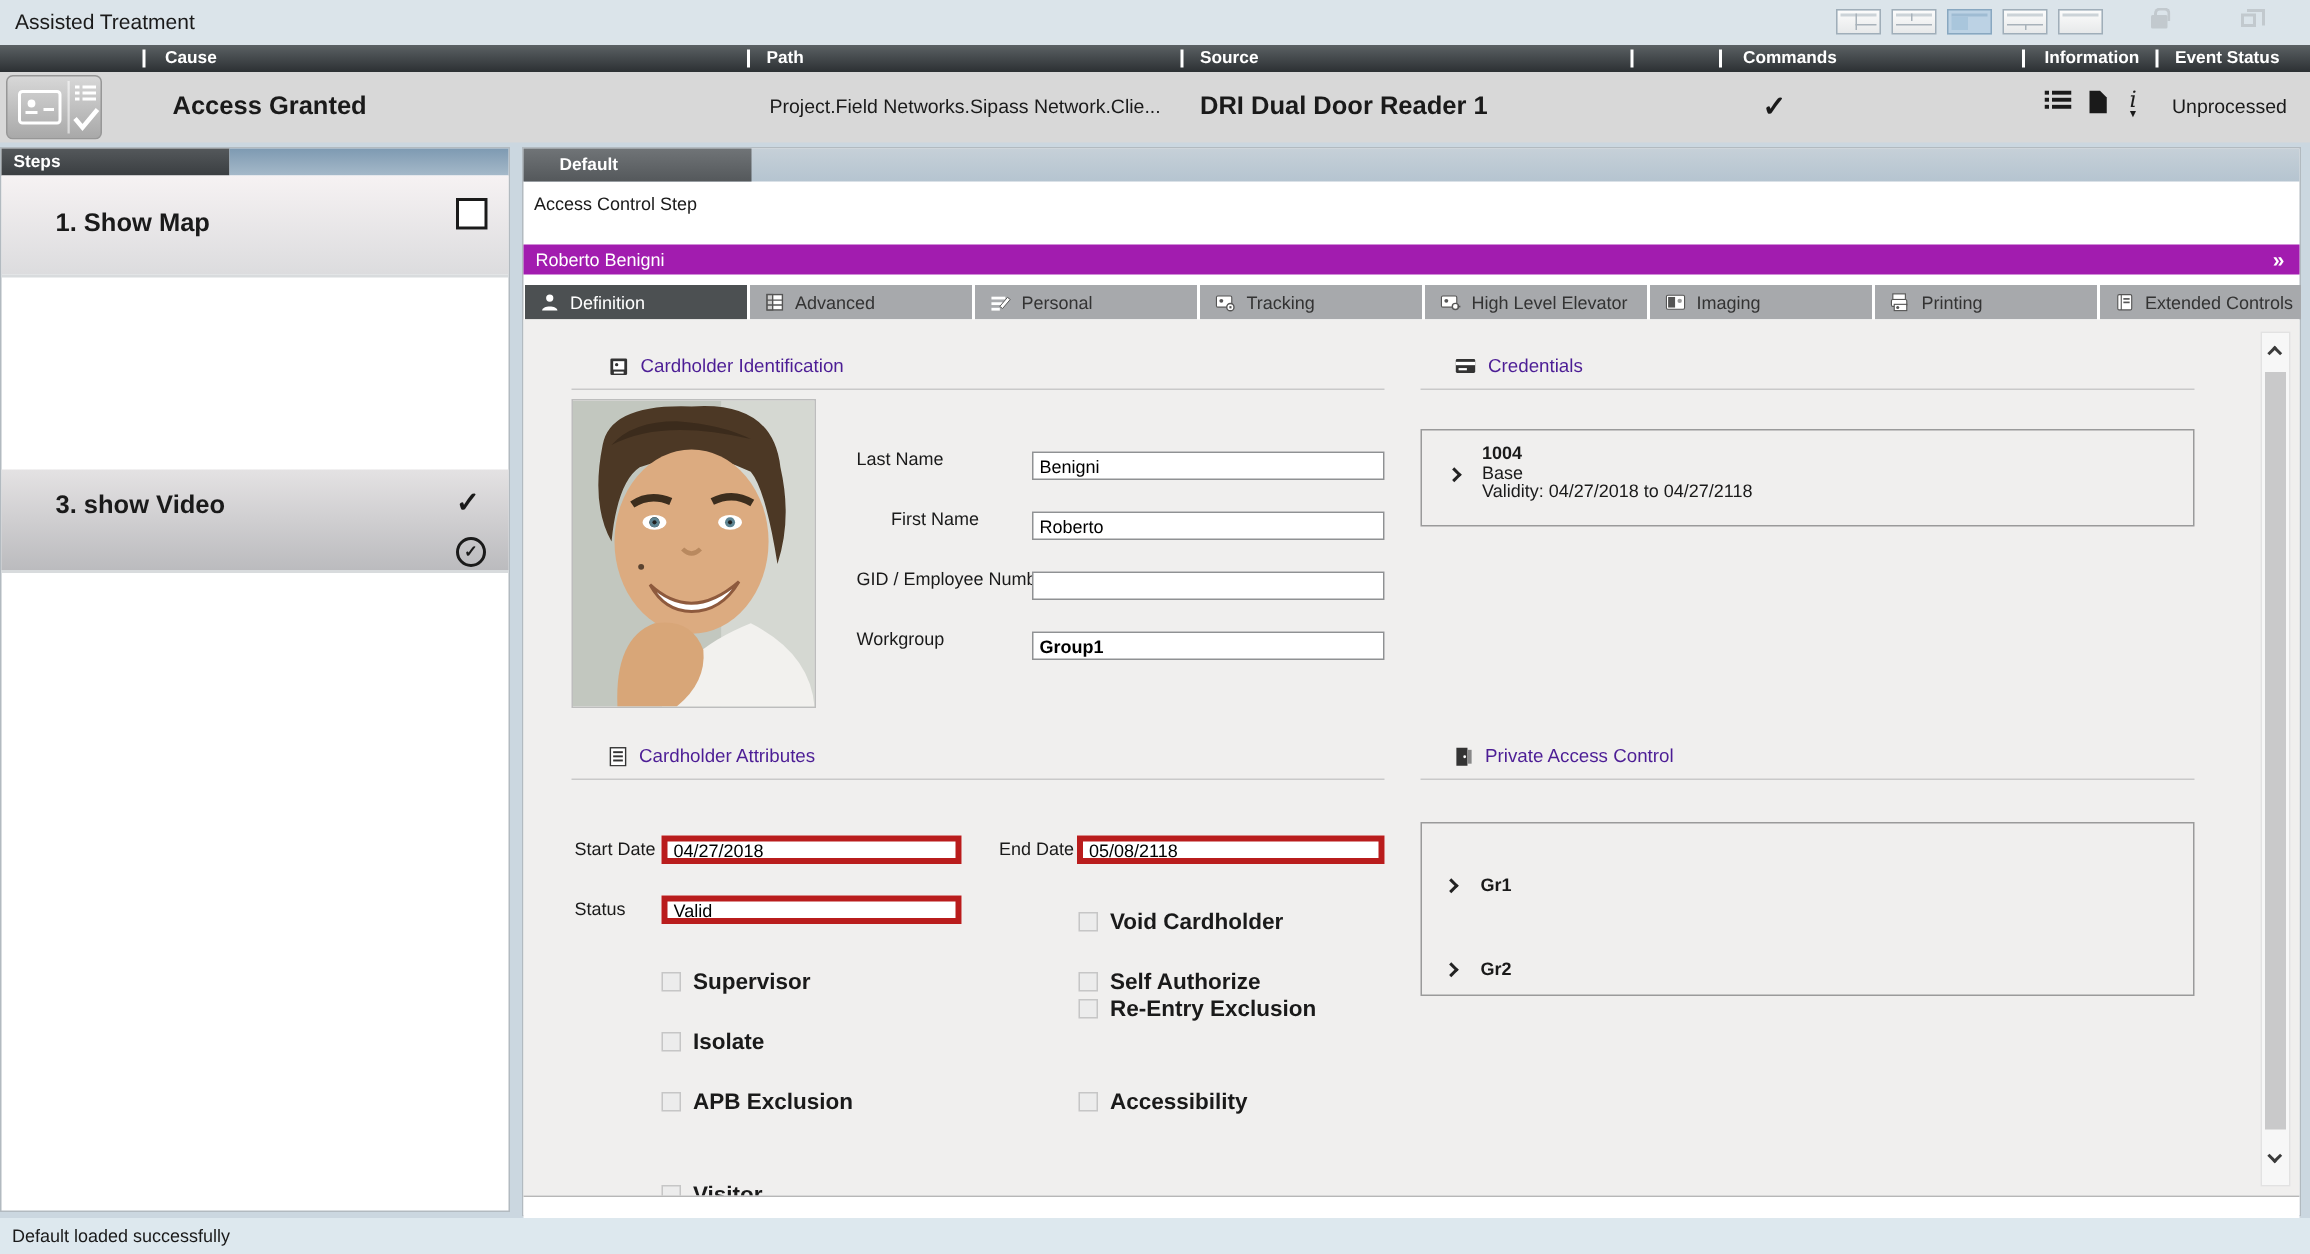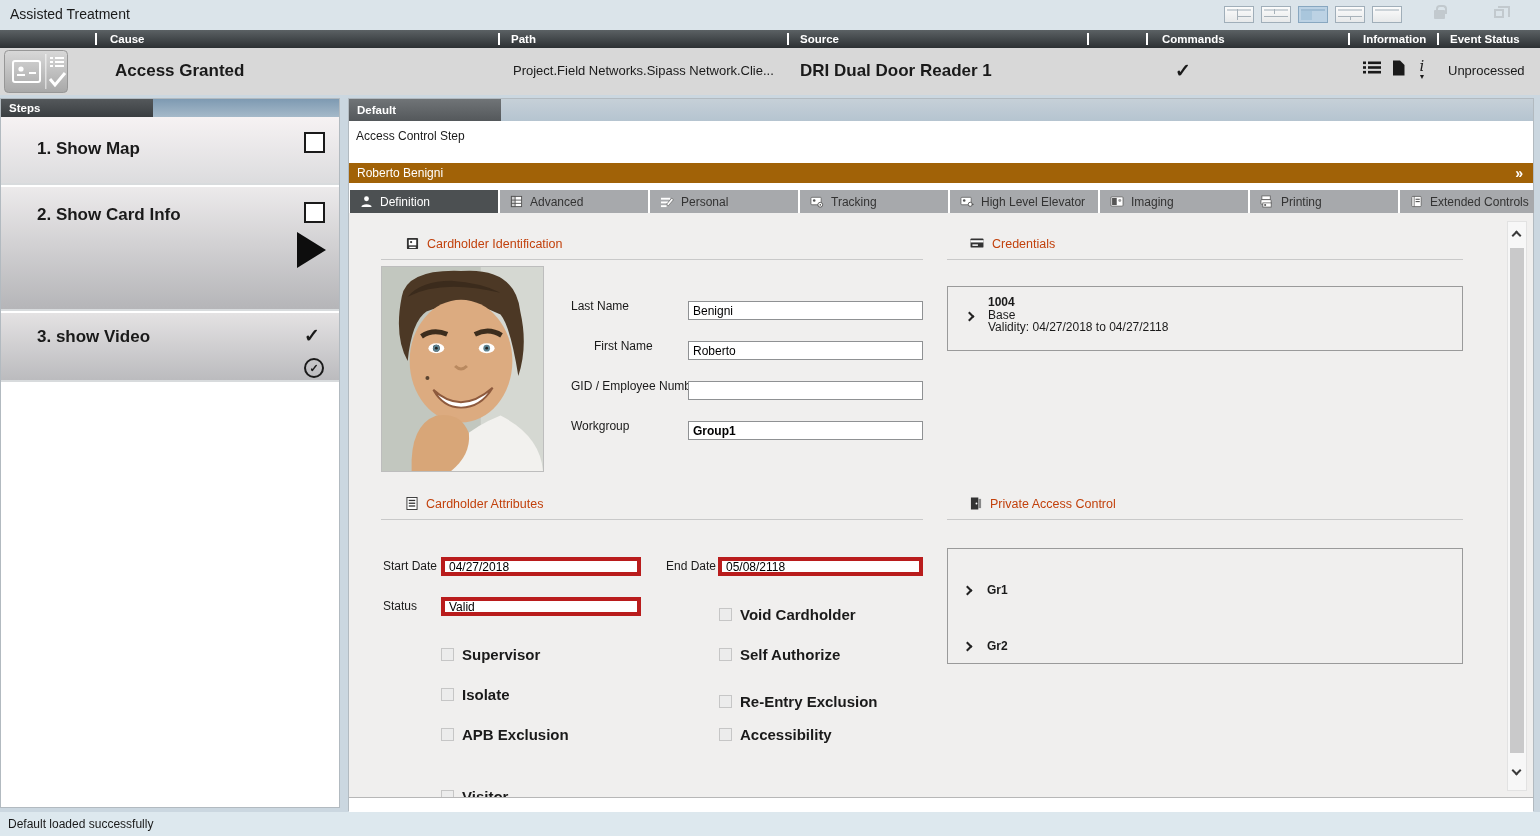--- a/index.html
+++ b/index.html
@@ -50,33 +50,33 @@
   .step-3 { top:214px; height:69px; background:linear-gradient(#e4e2e3,#bbbbbe); }
   .step-label { position:absolute; left:36px; font-size:17px; font-weight:bold; }
   .big-cb { position:absolute; left:303px; width:21px; height:21px; background:#fff; border:2px solid #1a1a1a; }
   .play-tri { position:absolute; left:296px; width:0; height:0; border-left:29px solid #0d0d0d; border-top:18px solid transparent; border-bottom:18px solid transparent; }
   .check-glyph { position:absolute; left:303px; font-size:19px; font-weight:bold; line-height:20px; }
   .circle-check { position:absolute; left:303px; width:20px; height:20px; border:2px solid #1a1a1a; border-radius:50%; text-align:center; font-size:11px; font-weight:bold; line-height:16px; }
 
   
   .main-panel { position:absolute; left:348px; top:98px; width:1186px; height:713px; background:#fff; border:1px solid #b2bac0; }
   .mp-strip { position:absolute; left:0; top:0; width:100%; height:22px; background:linear-gradient(#c6d0d8,#b5c4d0); }
-  .mp-tab { position:absolute; left:0; top:0; width:152px; height:22px; background:linear-gradient(#707477,#54585b); color:#fff; font-size:11.5px; font-weight:bold; line-height:22px; padding-left:8px; }
+  .mp-tab { position:absolute; left:0; top:0; width:152px; height:22px; background:linear-gradient(#707477,#54585b); color:#fff; font-size:11.5px; font-weight:bold; line-height:22px; padding-left:24px; }
   .acs-label { position:absolute; left:7px; top:30px; font-size:12px; }
-  .person-bar { position:absolute; left:0; top:64px; width:100%; height:20px; background:#a16207; color:#fff; font-size:12px; line-height:20px; padding-left:8px; }
+  .person-bar { position:absolute; left:0; top:64px; width:100%; height:20px; background:#a21caf; color:#fff; font-size:12px; line-height:20px; padding-left:8px; }
   .person-more { position:absolute; right:10px; top:0; font-size:14px; font-weight:bold; color:#fff; }
   .tabs-row { position:absolute; left:1px; top:91px; width:1184px; height:23px; display:flex; gap:2px; overflow:hidden; }
   .tab { flex:0 0 148px; height:23px; background:#a7a9ac; color:#333; font-size:12px; display:flex; align-items:center; gap:7px; padding-left:10px; white-space:nowrap; }
   .tab.selected { background:#4c5052; color:#fff; }
   .tab svg { flex:0 0 auto; }
 
   .content { position:absolute; left:0; top:114px; width:1184px; height:584px; background:#f0efee; }
   .mp-bottom { position:absolute; left:0; top:698px; width:100%; height:15px; background:#fff; border-top:1px solid #b7b7b7; }
 
-  .sec-head { position:absolute; display:flex; gap:8px; font-size:12.5px; color:#c2410c;padding-left:11px; }
+  .sec-head { position:absolute; display:flex; align-items:center; gap:8px; font-size:12.5px; color:#4c1d95;padding-left:11px; }
   .sec-rule { position:absolute; height:1px; background:#c9c9c9; }
 
   .photo { position:absolute; left:32px; top:53px; width:163px; height:206px; border:1px solid #bdbdbd; }
   .f-label { position:absolute; left:222px; font-size:12px; }
   .f-input { position:absolute; left:339px; width:235px; height:19px; border:1px solid #8f9193; background:#fff; font-family:"Liberation Sans",sans-serif; font-size:12px; padding:1px 4px; }
   .s-input { position:absolute; height:19px; border:4px solid #b91c1c; background:#fff; font-family:"Liberation Sans",sans-serif; font-size:12px; padding:1px 4px; }
 
   .cb-row { position:absolute; display:flex; align-items:center; gap:8px; }
   .cb { width:13px; height:13px; background:#ececec; border:1px solid #c6c6c6; }
   .cb-label { font-size:15px; font-weight:bold; }
@@ -200,25 +200,20 @@
 
   <div class="steps-panel">
     <div class="steps-tab"><span>Steps</span></div>
     <div class="steps-head-rest"></div>
 
     <div class="step-item step-1">
       <span class="step-label" style="top:22px;">1. Show Map</span>
       <span class="big-cb" style="top:15px;"></span>
     </div>
 
-    <div class="step-item step-2">
-      <span class="step-label" style="top:18px;">2. Show Card Info</span>
-      <span class="big-cb" style="top:15px;"></span>
-      <span class="play-tri" style="top:45px;"></span>
-    </div>
 
     <div class="step-item step-3">
       <span class="step-label" style="top:14px;">3. show Video</span>
       <span class="check-glyph" style="top:13px;">✓</span>
       <span class="circle-check" style="top:45px;">✓</span>
     </div>
   </div>
 
   <div class="main-panel">
     <div class="mp-strip"></div>
@@ -400,21 +395,21 @@
         </label>
 
       <label class="cb-row" style="left:370px; top:393px;">
           <span class="cb"></span>
           <span class="cb-label">Void Cardholder</span>
         </label>
       <label class="cb-row" style="left:370px; top:433px;">
           <span class="cb"></span>
           <span class="cb-label">Self Authorize</span>
         </label>
-      <label class="cb-row" style="left:370px; top:480px;">
+      <label class="cb-row" style="left:370px; top:451px;">
           <span class="cb"></span>
           <span class="cb-label">Re-Entry Exclusion</span>
         </label>
       <label class="cb-row" style="left:370px; top:513px;">
           <span class="cb"></span>
           <span class="cb-label">Accessibility</span>
         </label>
 
       <div class="sec-head" style="left:610px; top:284px;">
         <svg width="12" height="13" viewBox="0 0 13 14">

